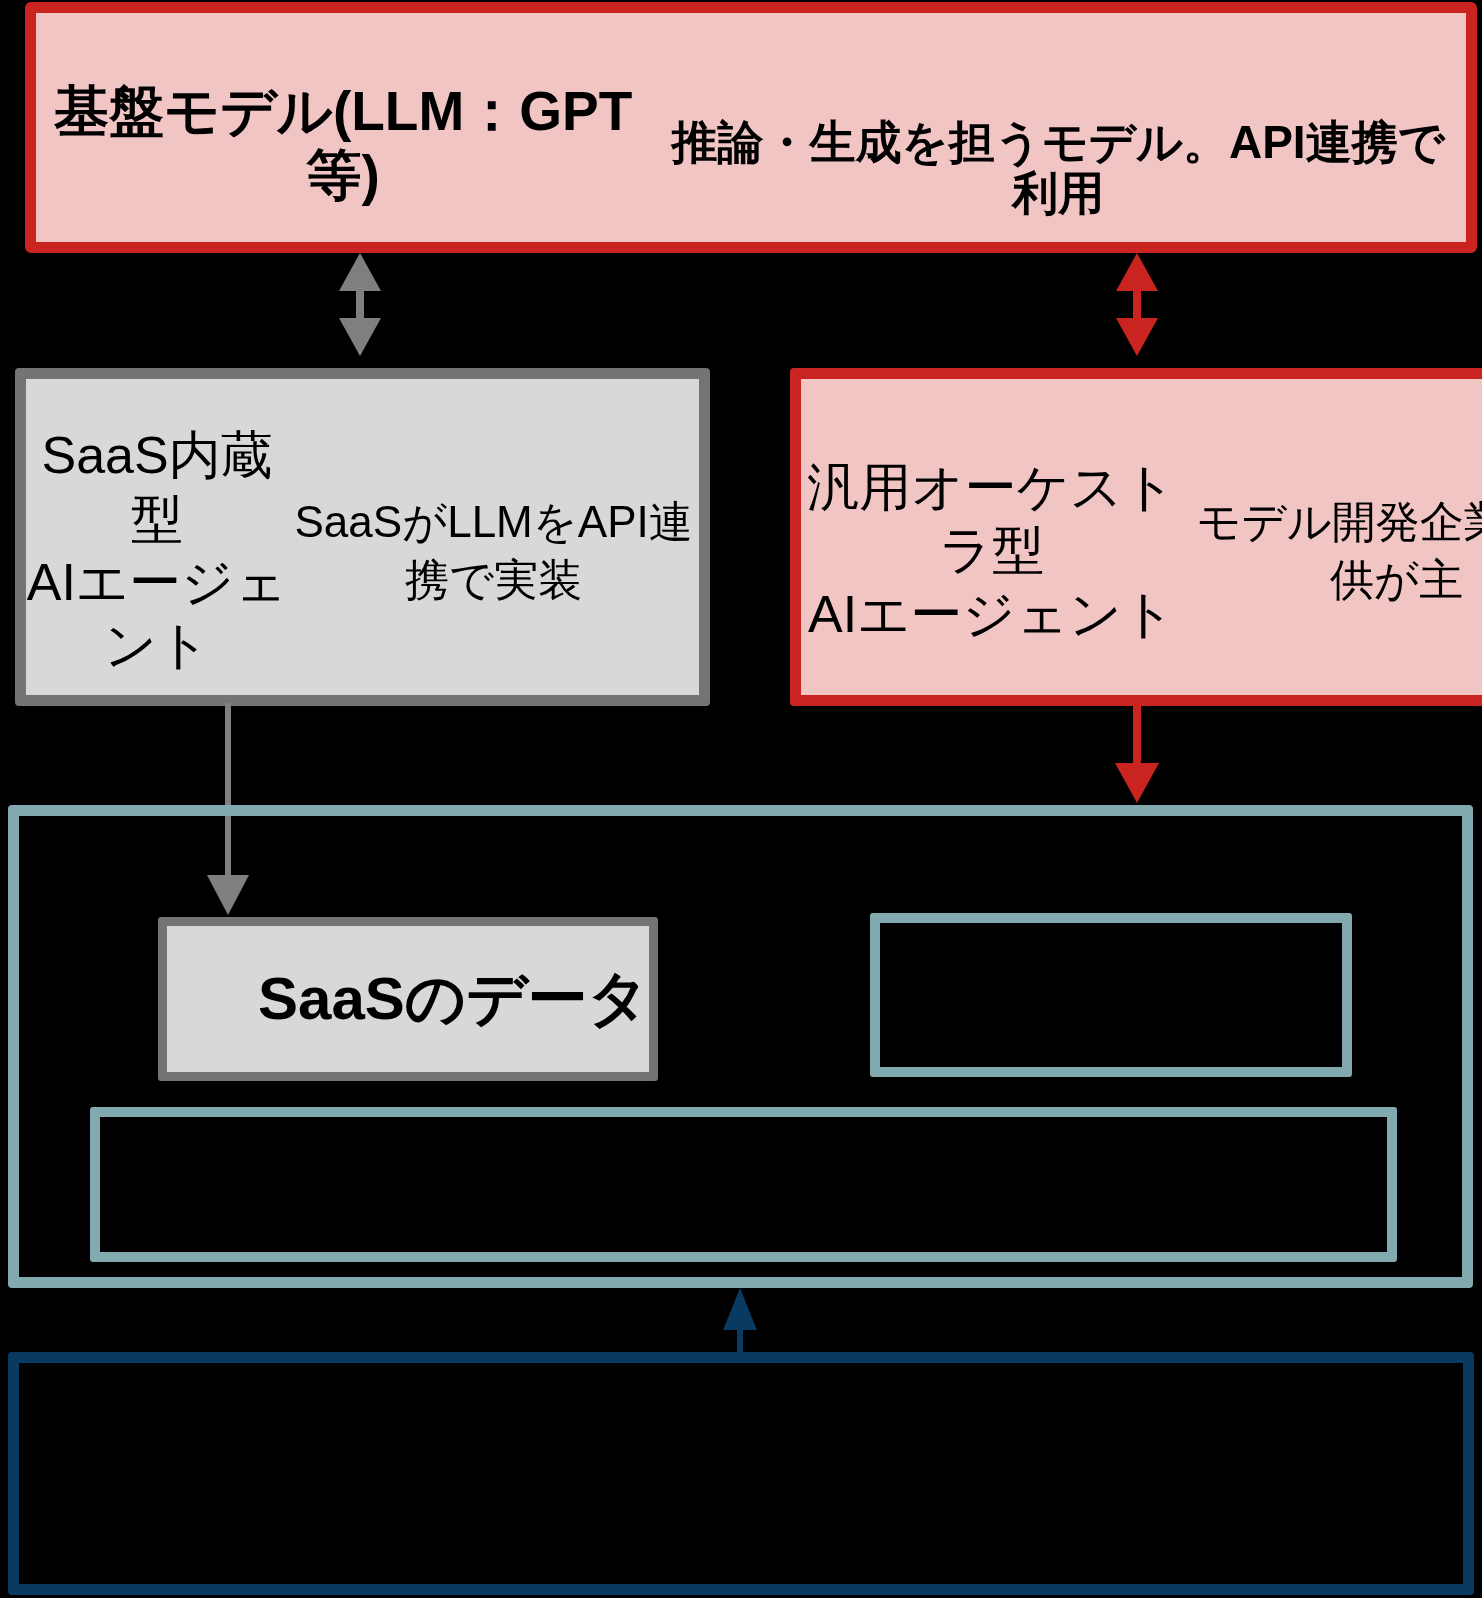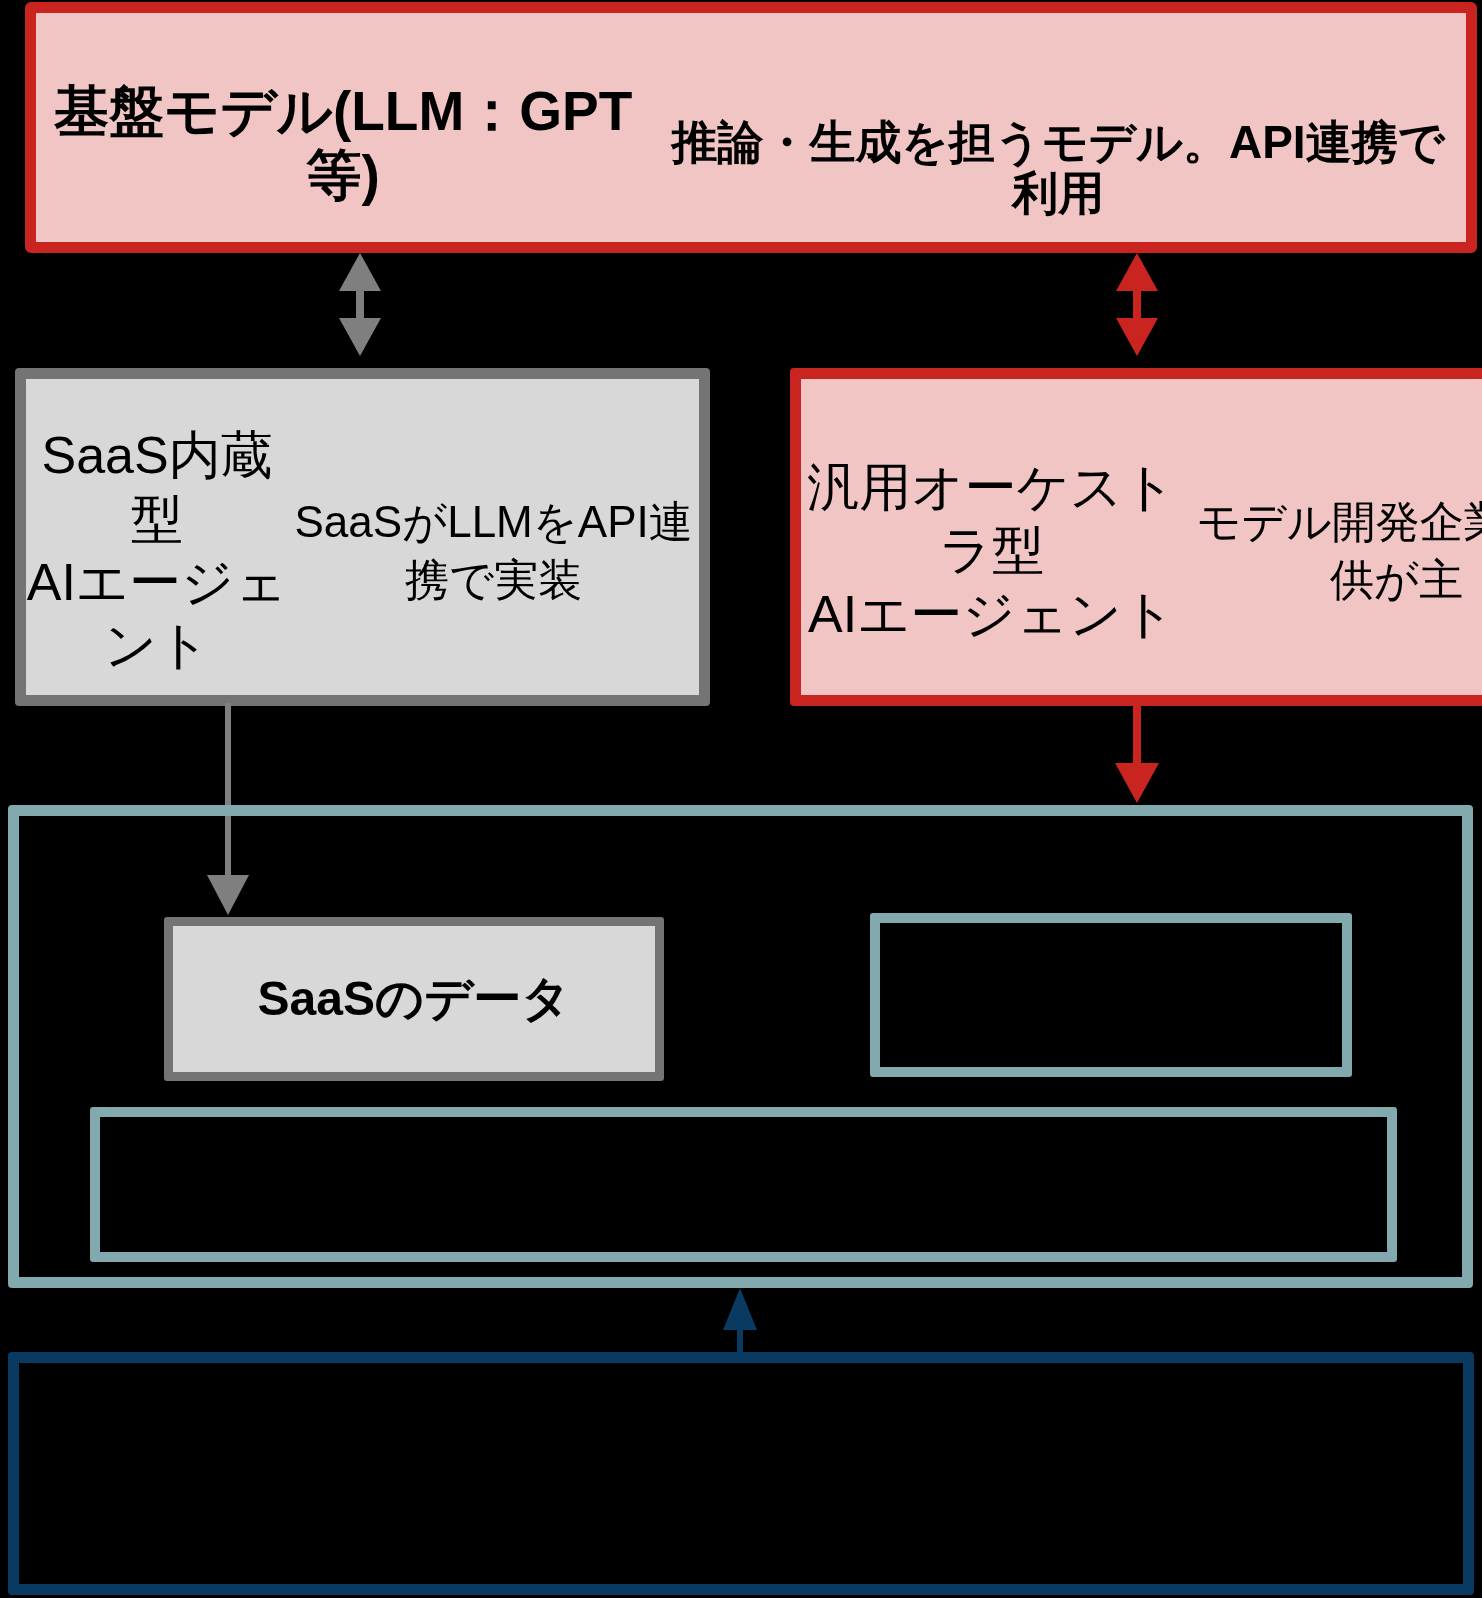--- a/index.html
+++ b/index.html
@@ -27,23 +27,23 @@
   .agent .ttl{font-size:52px;font-weight:400;line-height:1.22;}
   .agent .body{font-size:44px;font-weight:400;line-height:1.32;}
   .saas-agent{left:15px;width:695px;background:var(--gray-fill);border:11px solid var(--gray-border);}
   .orchestra-agent{left:790px;width:832px;background:var(--pink);border:11px solid var(--red);}
   
   .data-container{
     left:8px;top:805px;width:1465px;height:483px;
     border:11px solid var(--teal);background:transparent;border-radius:4px;
   }
   .saas-data{
-    left:164px;top:917px;width:500px;height:164px;
+    left:158px;top:917px;width:500px;height:164px;
     background:var(--gray-fill);border:9px solid var(--gray-border);
-    justify-content:center;font-size:48px;font-weight:700;border-radius:3px;
+    justify-content:flex-end;font-size:60px;font-weight:700;border-radius:3px;
   }
   .inner-teal{border:10px solid var(--teal);background:transparent;border-radius:3px;}
   .inner-right{left:870px;top:913px;width:482px;height:164px;}
   .inner-wide{left:90px;top:1107px;width:1307px;height:155px;}
   
   .bottom-box{
     left:8px;top:1352px;width:1466px;height:243px;
     border:11px solid var(--navy);background:transparent;border-radius:4px;
   }
   

